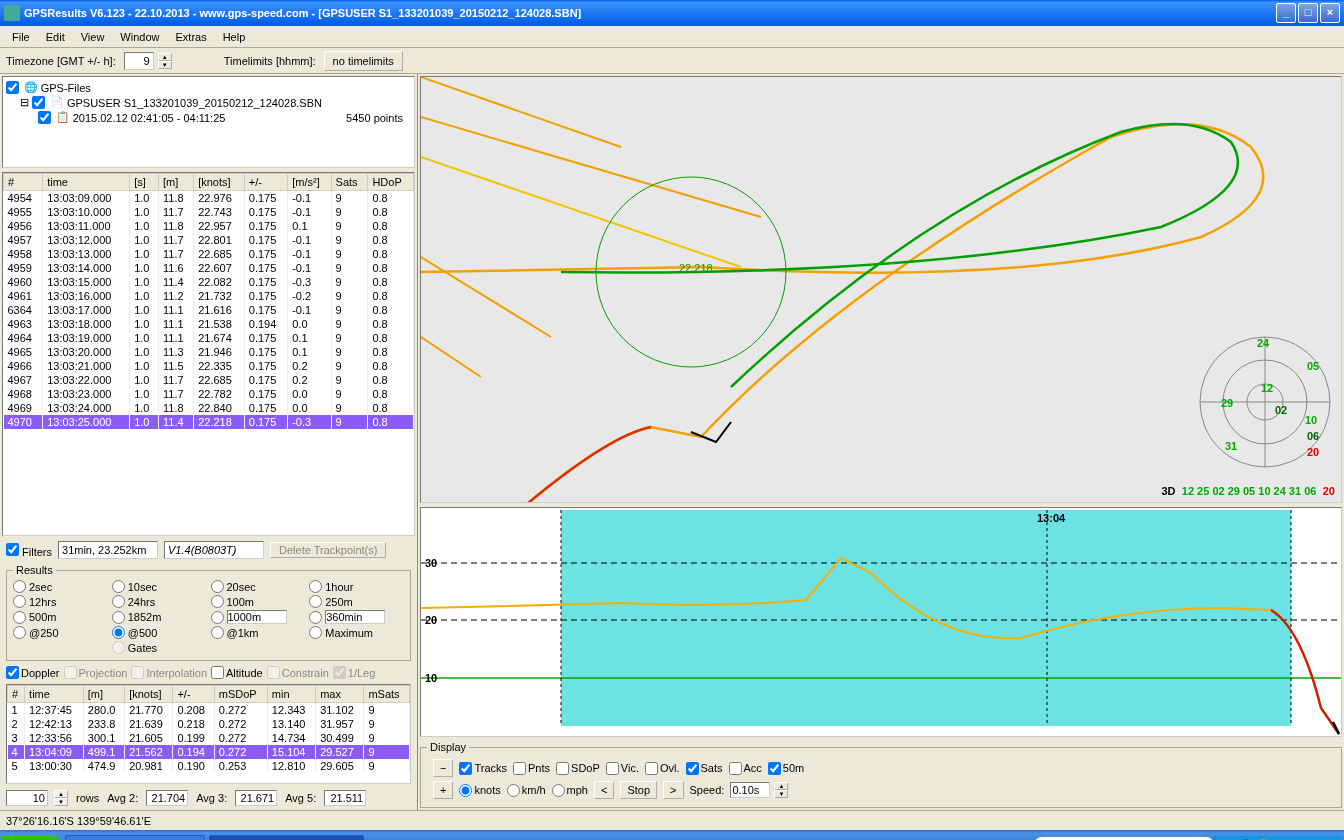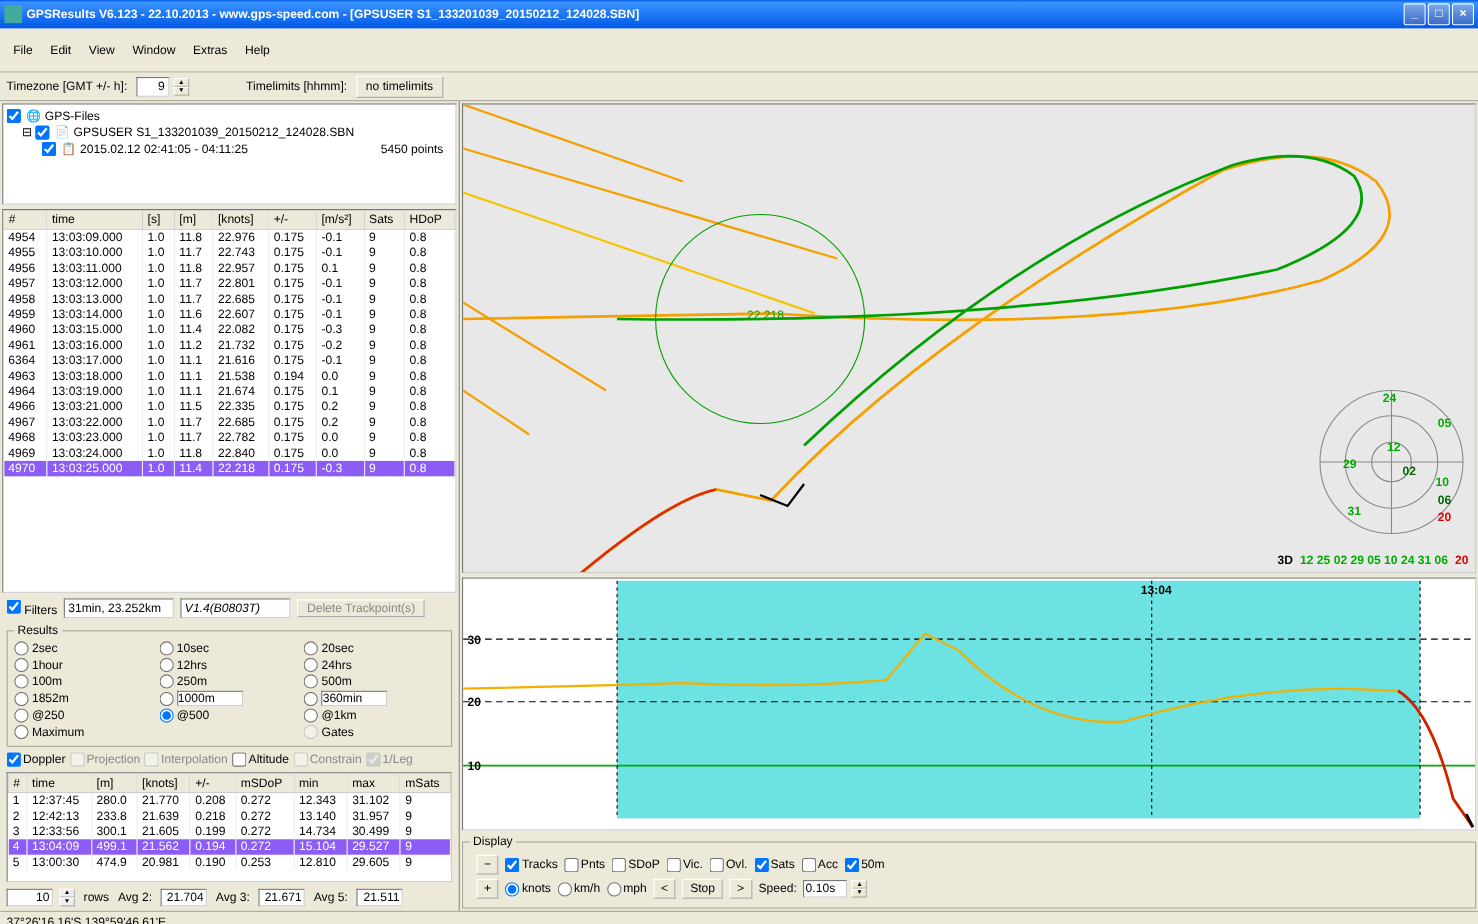--- a/index.html
+++ b/index.html
@@ -2,21 +2,21 @@
 <html><head>
 <meta charset="utf-8">
 <style>
 *{margin:0;padding:0;box-sizing:border-box;font-family:Tahoma,sans-serif;font-size:11px;}
 body{background:#ece9d8;overflow:hidden;width:1344px;height:840px;}
 .titlebar{background:linear-gradient(to bottom,#0058e6 0%,#3a93ff 8%,#0058e6 100%);height:26px;display:flex;align-items:center;padding:0 4px;color:#fff;}
 .titlebar .icon{width:16px;height:16px;background:#4a9;margin-right:4px;}
 .titlebar .title{flex:1;font-weight:bold;}
 .titlebar .winbtns{display:flex;gap:2px;}
 .titlebar .winbtn{width:20px;height:20px;background:linear-gradient(to bottom,#7ba7e8,#3b6bc7);border:1px solid #fff;border-radius:2px;text-align:center;line-height:16px;color:#fff;font-weight:bold;cursor:pointer;}
-.menubar{background:#ece9d8;height:40px;display:flex;align-items:center;padding:0 4px;border-bottom:1px solid #aca899;}
+.menubar{background:#ece9d8;height:22px;display:flex;align-items:center;padding:0 4px;border-bottom:1px solid #aca899;}
 .menubar .menu{padding:2px 8px;cursor:pointer;}
 .toolbar{background:#ece9d8;height:26px;display:flex;align-items:center;padding:0 6px;gap:6px;border-bottom:1px solid #aca899;}
 .toolbar label{margin-right:2px;}
 .toolbar input[type=text]{border:1px inset #ccc;padding:1px 3px;height:18px;background:#fff;}
 .toolbar button{background:#ece9d8;border:1px outset #fff;padding:1px 8px;height:20px;}
 .main{display:flex;height:736px;}
 .leftpane{width:420px;display:flex;flex-direction:column;border-right:1px solid #888;}
 .rightpane{flex:1;display:flex;flex-direction:column;}
 .tree{background:#fff;border:1px inset #ccc;height:92px;margin:2px;padding:3px;overflow:auto;}
 .tree .node{display:flex;align-items:center;gap:3px;padding:1px 0;}
@@ -28,21 +28,21 @@
 table{border-collapse:collapse;width:100%;}
 th{background:#ece9d8;border:1px solid #ccc;padding:2px 4px;text-align:left;font-weight:normal;position:sticky;top:0;}
 td{border-right:1px solid #eee;padding:1px 4px;white-space:nowrap;}
 tr.sel td{background:#8b5cf6;color:#fff;}
 .filterrow{display:flex;align-items:center;gap:6px;padding:3px 6px;}
 .filterrow input[type=text]{border:1px inset #ccc;padding:1px 3px;height:18px;background:#fff;}
 .filterrow button{padding:1px 8px;background:#ece9d8;border:1px outset #fff;}
 .filterrow button:disabled{color:#888;}
 fieldset{border:1px solid #aca899;margin:2px 6px;padding:4px 6px 6px;}
 fieldset legend{padding:0 3px;}
-.radiogrid{display:grid;grid-template-columns:repeat(3,1fr);gap:2px 4px;}
+.radiogrid{display:grid;grid-template-columns:repeat(4,1fr);gap:2px 4px;}
 .radiogrid label{display:flex;align-items:center;gap:3px;white-space:nowrap;}
 .radiogrid input[type=text]{width:60px;border:1px inset #ccc;}
 .checkrow{display:flex;align-items:center;gap:4px;padding:3px 6px;flex-wrap:wrap;}
 .checkrow label{display:flex;align-items:center;gap:2px;}
 .checkrow .dis{color:#888;}
 .resgrid{background:#fff;border:1px inset #ccc;margin:2px 6px;height:100px;overflow:auto;}
 .avgrow{display:flex;align-items:center;gap:8px;padding:4px 6px;}
 .avgrow input[type=text]{width:42px;border:1px inset #ccc;padding:1px 2px;text-align:right;background:#fff;}
 .mappane{flex:1;background:#e8e8e8;border:1px inset #ccc;margin:2px;position:relative;overflow:hidden;}
 .compass{position:absolute;right:6px;bottom:30px;width:140px;height:140px;}
@@ -246,20 +246,31 @@
               <td>0.0</td>
               <td>9</td>
               <td>0.8</td>
             </tr>
             <tr>
               <td>4964</td>
               <td>13:03:19.000</td>
               <td>1.0</td>
               <td>11.1</td>
               <td>21.674</td>
+              <td>0.175</td>
+              <td>0.1</td>
+              <td>9</td>
+              <td>0.8</td>
+            </tr>
+            <tr>
+              <td>4965</td>
+              <td>13:03:20.000</td>
+              <td>1.0</td>
+              <td>11.3</td>
+              <td>21.946</td>
               <td>0.175</td>
               <td>0.1</td>
               <td>9</td>
               <td>0.8</td>
             </tr>
             <tr>
               <td>4966</td>
               <td>13:03:21.000</td>
               <td>1.0</td>
               <td>11.5</td>

